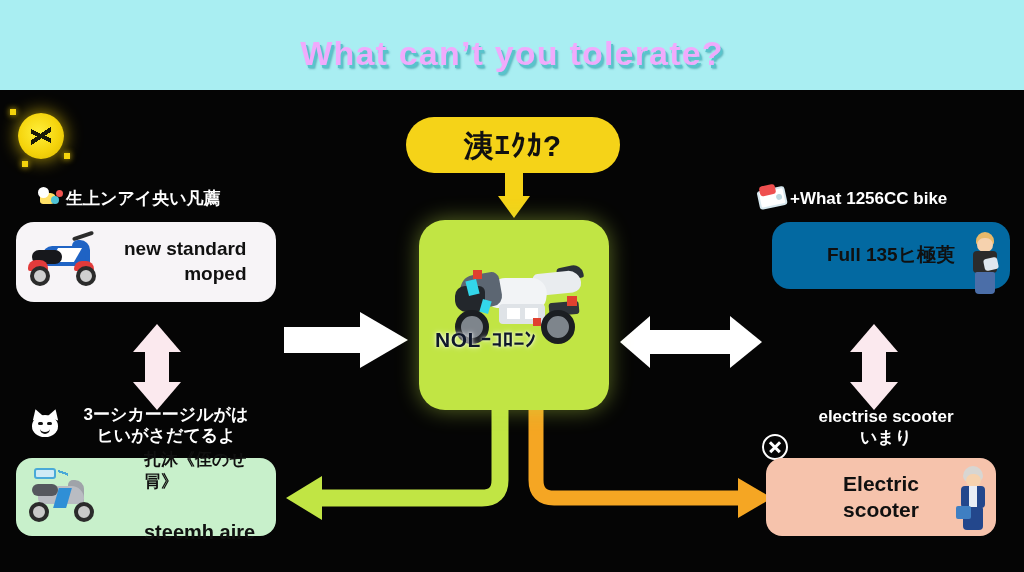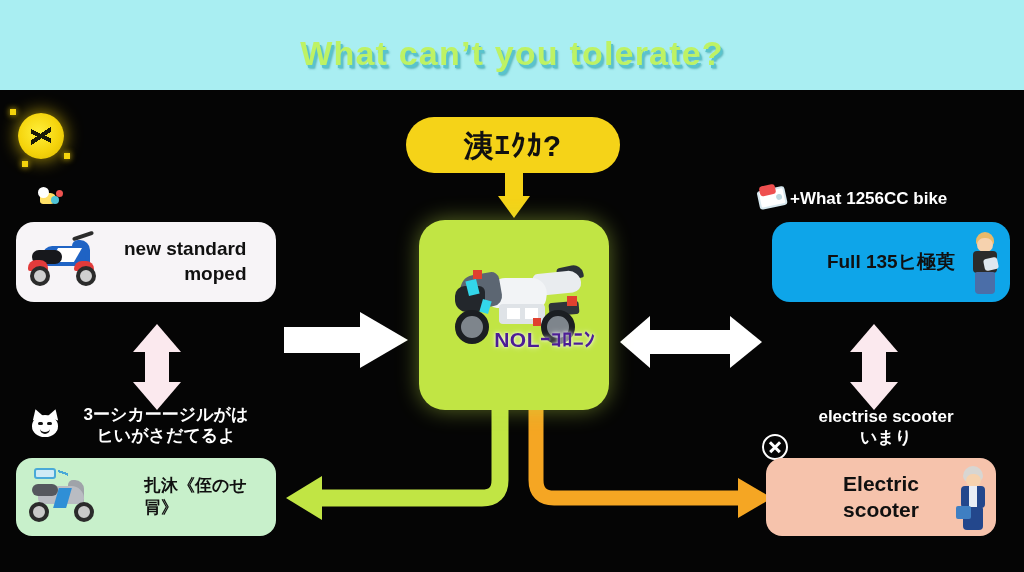--- a/index.html
+++ b/index.html
@@ -27,21 +27,21 @@
     background: #a9eef2;
   }
   #header-title {
     position: absolute;
     left: 0; top: 34px;
     width: 1024px;
     text-align: center;
     font-size: 34px;
     font-weight: 700;
     letter-spacing: 1.2px;
-    color: #bef264;
+    color: #f0abfc;
     text-shadow: 2px 3px 0 #59c3cc, 3px 4px 2px rgba(40,140,150,.55);
     white-space: nowrap;
   }
 
   
   #canvas {
     position: absolute;
     left: 0; top: 90px;
     width: 1024px;
     height: 482px;
@@ -87,22 +87,22 @@
   #node-steemh .node-text {
     font-size: 18px;
     margin-left: 6px;
   }
   #node-steemh .jp-line { font-size: 17px; display: block; }
   #node-steemh .en-line { font-size: 20px; display: block; margin-top: 3px; }
 
   
   #node-full {
     left: 772px; top: 132px;
-    width: 238px; height: 80px;
-    background: #0ea5e9;
+    width: 238px; height: 67px;
+    background: #0369a1;
     border-radius: 18px;
     justify-content: space-between;
   }
   #node-full .node-text {
     font-size: 19px;
     text-align: center;
     flex: 1;
   }
   #node-full .l1 { display:block; }
   #node-full .l2 { display:block; margin-top: 6px; font-size: 21px; }
@@ -318,21 +318,21 @@
   #art-bike .whl-l  { position:absolute; left:18px; top:54px; width:34px; height:34px; border:6px solid #1b1e22; border-radius:50%; background:#7e858c; box-sizing:border-box; }
   #art-bike .whl-r  { position:absolute; left:104px;top:54px; width:34px; height:34px; border:6px solid #1b1e22; border-radius:50%; background:#7e858c; box-sizing:border-box; }
   #art-bike .cyanA  { position:absolute; left:30px; top:24px; width:11px; height:15px; background:#33d6ea; transform: rotate(-14deg); }
   #art-bike .cyanB  { position:absolute; left:44px; top:44px; width:9px;  height:13px; background:#33d6ea; transform: rotate(16deg); }
   #art-bike .redA   { position:absolute; left:36px; top:14px; width:9px;  height:9px;  background:#e0412f; }
   #art-bike .redB   { position:absolute; left:130px;top:40px; width:10px; height:10px; background:#e0412f; }
   #art-bike .redC   { position:absolute; left:96px; top:62px; width:8px;  height:8px;  background:#e0412f; }
   #art-bike .wind   { position:absolute; left:120px;top:10px; width:26px; height:14px; background:#2b3138; border-radius:4px 10px 2px 2px; transform: rotate(-12deg); }
   #art-bike .label  {
     position:absolute; left:-2px; top:72px; width:160px;
-    text-align:right; font-size:21px; font-weight:700; color:#4c1d95;
+    text-align:left; font-size:21px; font-weight:700; color:#0f172a;
     letter-spacing:0.5px;
     text-shadow: 0 0 3px rgba(255,255,255,.9), 0 0 6px rgba(255,255,255,.7);
   }
 
   
   .person { position: absolute; width: 34px; height: 62px; }
   .person .hair  { position:absolute; left:8px;  top:0px;  width:18px; height:13px; background:#e8b96a; border-radius:9px 9px 3px 3px; }
   .person .face  { position:absolute; left:9px;  top:6px;  width:16px; height:14px; background:#f6d2ae; border-radius:7px; }
   .person .torso { position:absolute; left:5px;  top:19px; width:24px; height:22px; background:#2b2b2b; border-radius:4px; }
   .person .legs  { position:absolute; left:7px;  top:40px; width:20px; height:22px; background:#4b6ea8; border-radius:2px 2px 4px 4px; }
@@ -416,20 +416,21 @@
     <div id="pill-question">
       <span class="node-text">洟ｴｸｶ?</span>
     </div>
 
     <div id="icon-moped-label">
       <div class="b1"></div>
         <div class="b2"></div>
         <div class="b3"></div>
         <div class="b4"></div>
     </div>
+    <div class="edge-label" id="label-moped">生上ンアイ央い凡薦</div>
 
     <div class="node" id="node-moped">
       <div class="veh" id="art-moped">
         <div class="bar"></div>
         <div class="front"></div>
         <div class="body"></div>
         <div class="stripe"></div>
         <div class="seat"></div>
         <div class="fendf"></div>
         <div class="fendr"></div>
@@ -457,20 +458,21 @@
         <div class="bolt"></div>
         <div class="front"></div>
         <div class="body"></div>
         <div class="blue"></div>
         <div class="seat"></div>
         <div class="whl-l"></div>
         <div class="whl-r"></div>
       </div>
       <div class="node-text" style="margin-left:116px;">
         <span class="jp-line">扎沐《侄のせ冐》</span>
+        <span class="en-line">steemh aire</span>
       </div>
     </div>
 
     <div id="node-center">
       <div class="veh" id="art-bike">
         <div class="wind"></div>
         <div class="tail"></div>
         <div class="tank"></div>
         <div class="fairL"></div>
         <div class="fairD"></div>

